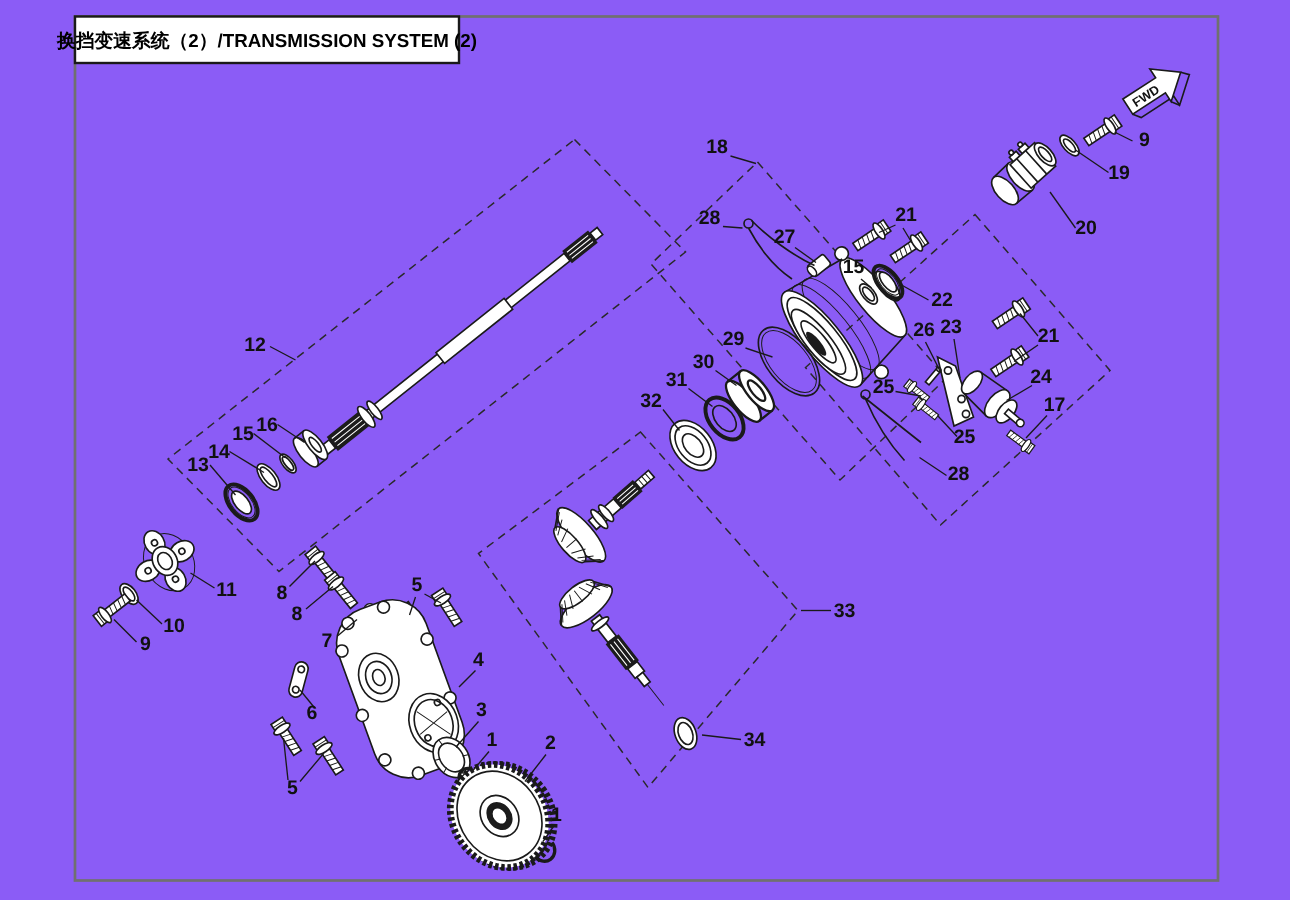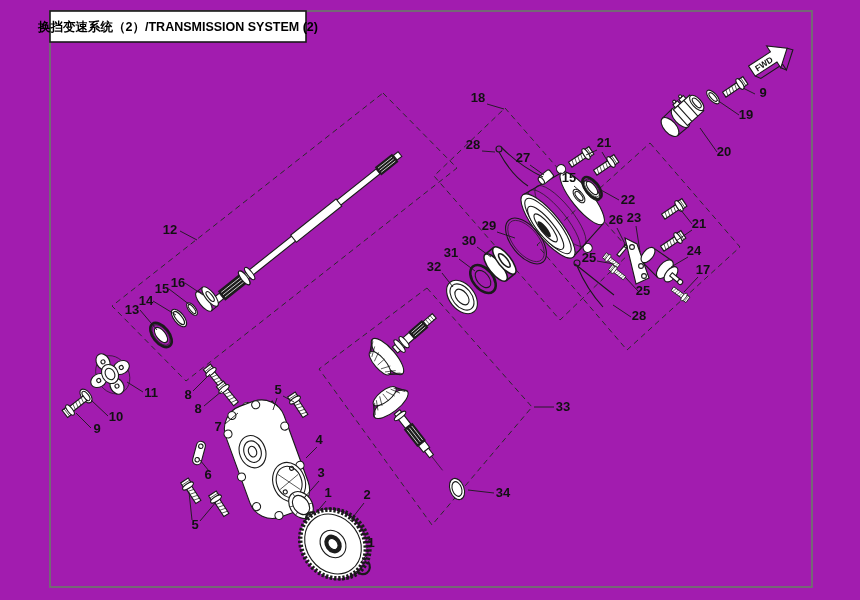--- a/index.html
+++ b/index.html
@@ -1,16 +1,16 @@
 <!DOCTYPE html>
 <html><head>
 <meta charset="utf-8">
 <style>
   html,body{margin:0;padding:0;background:#fff;}
-  .page{position:relative;width:860px;height:600px;background:#a21caf;overflow:hidden;
+  .page{position:relative;width:860px;height:600px;background:#8b5cf6;overflow:hidden;
         font-family:"Liberation Sans","DejaVu Sans",sans-serif;}
   svg{position:absolute;left:0;top:0;}
   
   .fw{fill:#ffffff;stroke:#1a1a1a;stroke-width:1.1;}
   .d {fill:none;stroke:#1a1a1a;stroke-width:1.1;}
   .thn{fill:none;stroke:#1a1a1a;stroke-width:0.65;}
   .thk{fill:none;stroke:#1a1a1a;stroke-width:2.6;}
   .dk{fill:#1c1c1c;stroke:none;}
   .wl{fill:none;stroke:#ffffff;stroke-width:0.7;}
   .dash{fill:none;stroke:#2a2a2a;stroke-width:1;stroke-dasharray:5.5 4;}

